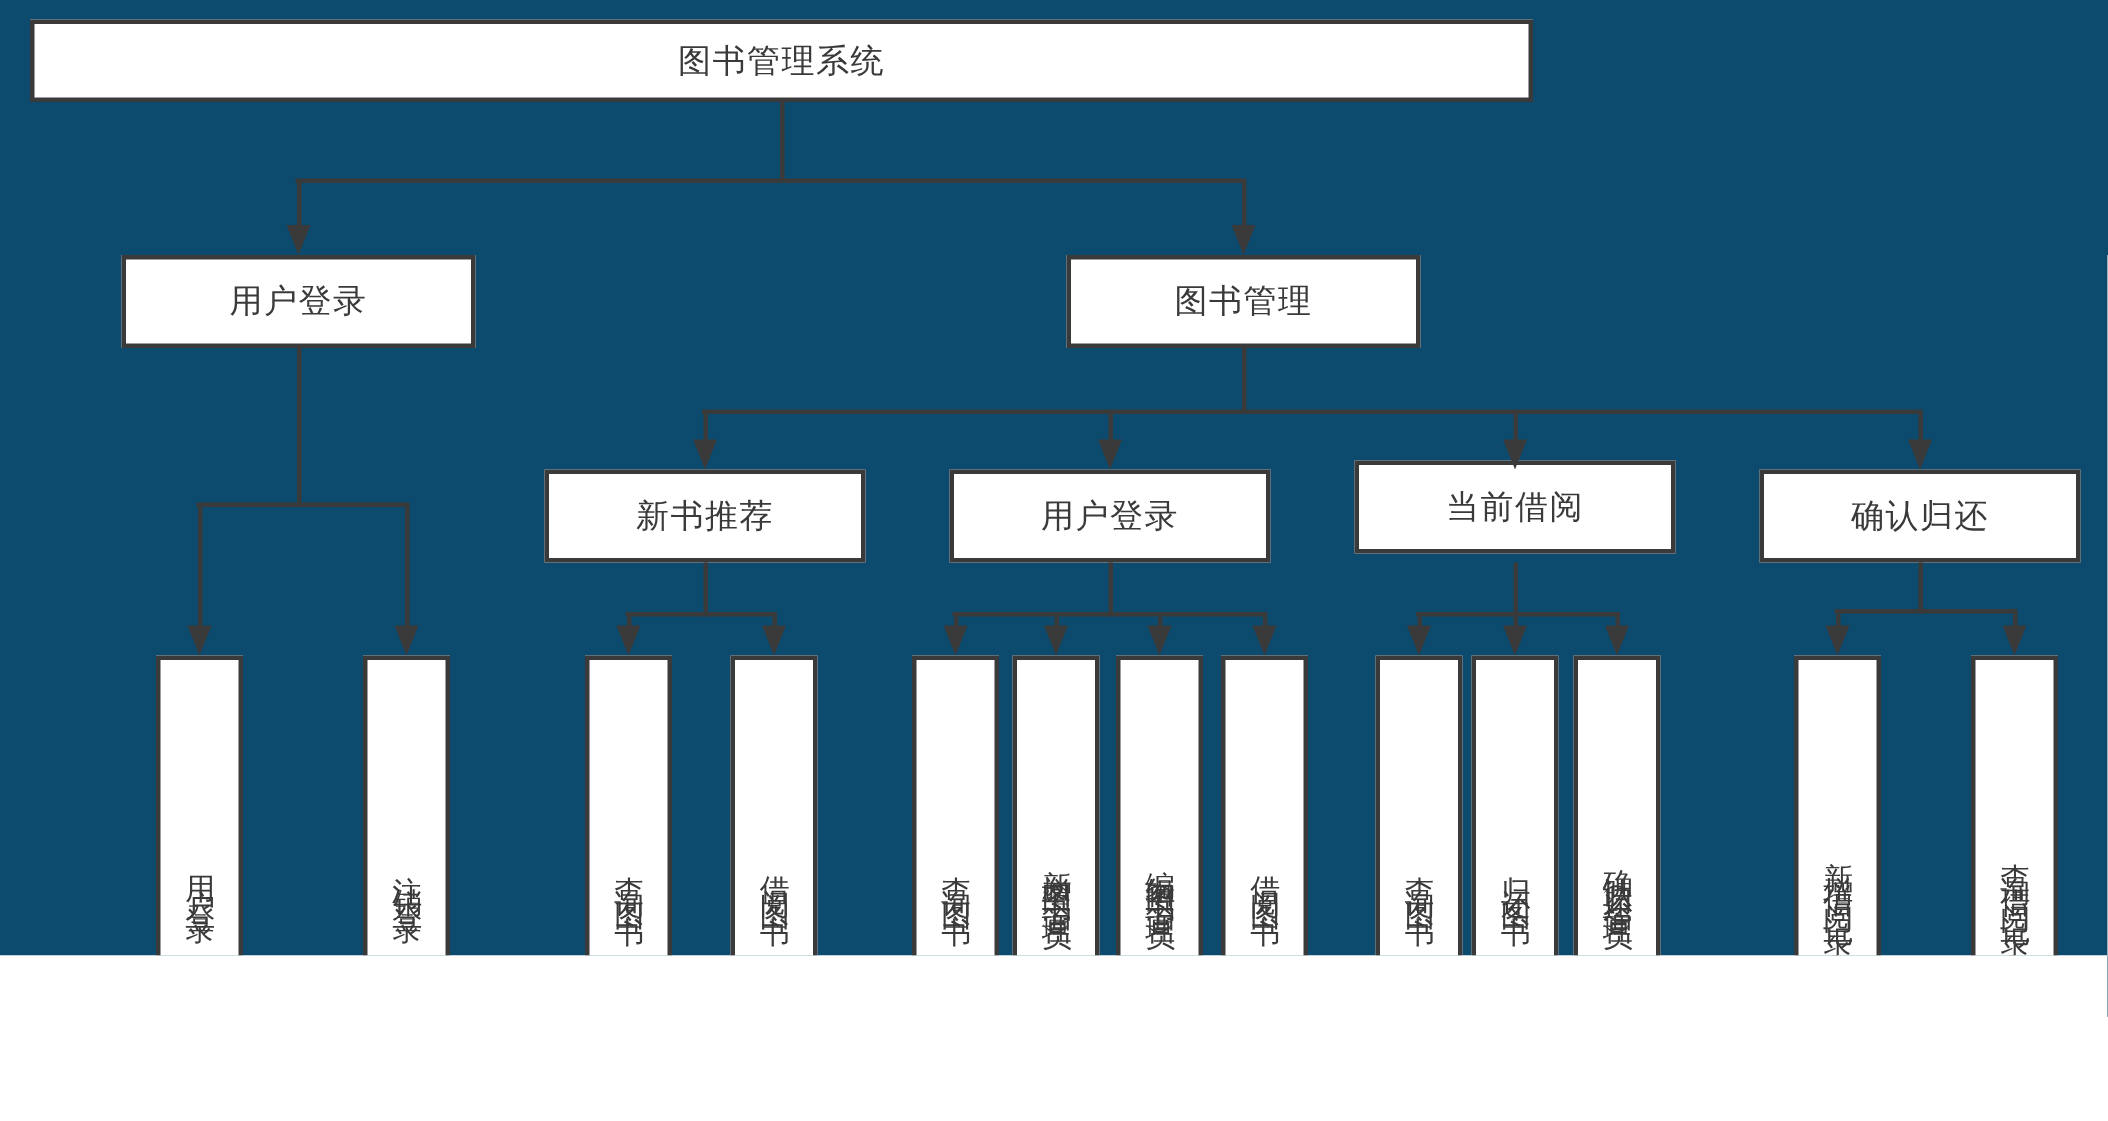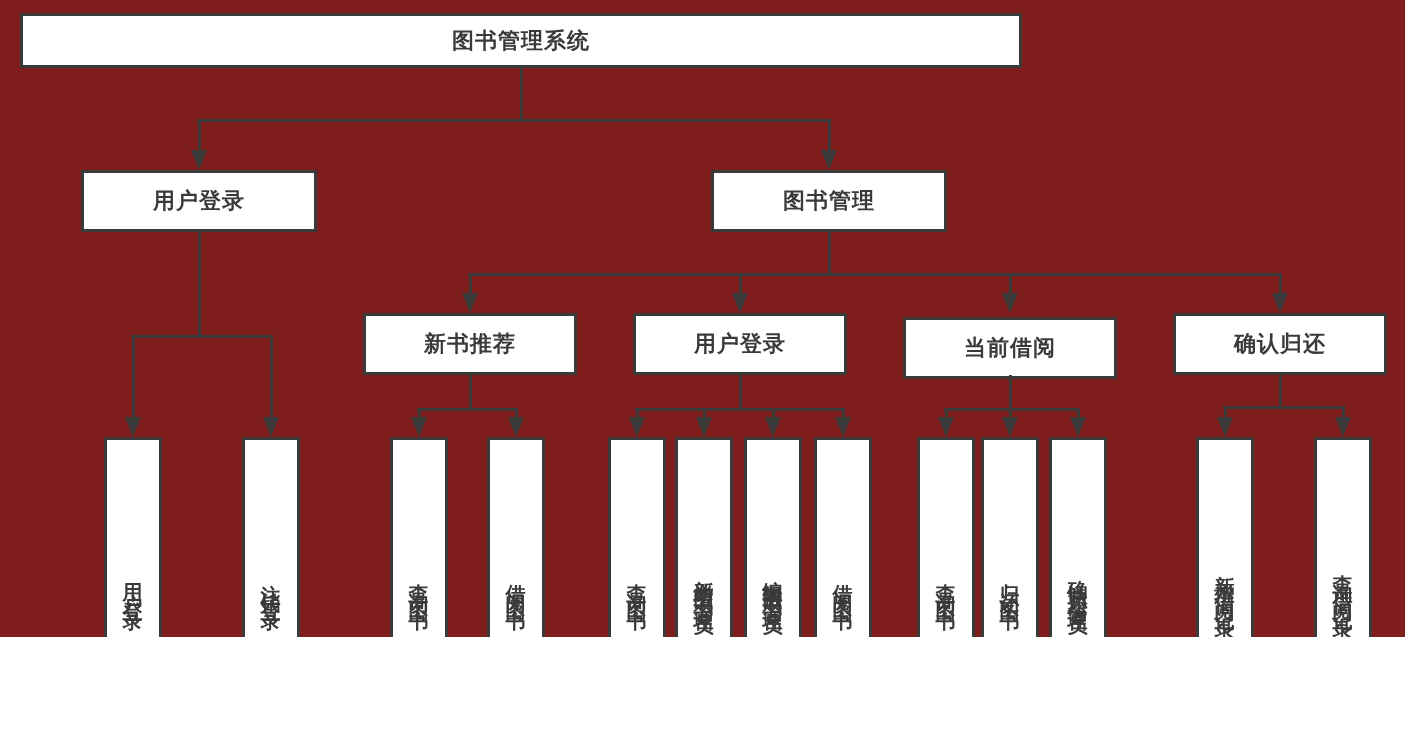--- a/index.html
+++ b/index.html
@@ -1,23 +1,22 @@
 <!DOCTYPE html>
 <html><head>
 <meta charset="utf-8">
 <style>
   html, body { margin: 0; padding: 0; background: #ffffff; }
   .canvas {
     position: relative;
     width: 1405px;
     height: 637px;
-    background: #7f1d1d;
+    background: #0c4a6e;
     overflow: hidden;
     font-family: "Liberation Sans", sans-serif;
-    font-weight: bold;
   }
   .box {
     position: absolute;
     box-sizing: border-box;
     border: 3px solid #3a3a3a;
     background: #ffffff;
     color: #3a3a3a;
     display: flex;
     align-items: center;
     justify-content: center;
@@ -60,21 +59,21 @@
     z-index: 5;
     white-space: nowrap;
   }
 
   
   #n-root            { left: 20px;   top: 13px;  width: 1002px; height: 55px; }
   #n-user-login      { left: 81px;   top: 170px; width: 236px;  height: 62px; }
   #n-book-mgmt       { left: 711px;  top: 170px; width: 236px;  height: 62px; }
   #n-new-books       { left: 363px;  top: 313px; width: 214px;  height: 62px; }
   #n-book-borrow     { left: 633px;  top: 313px; width: 214px;  height: 62px; }
-  #n-current-borrow  { left: 903px;  top: 317px; width: 214px;  height: 62px; justify-content: center; }
+  #n-current-borrow  { left: 903px;  top: 307px; width: 214px;  height: 62px; justify-content: center; }
   #n-borrow-records  { left: 1173px; top: 313px; width: 214px;  height: 62px; }
   .leaf { top: 437px; width: 58px; height: 298px; }
   #l-user-login  { left: 104px; }
   #l-logout      { left: 242px; }
   #l-nb-query    { left: 390px; }
   #l-nb-borrow   { left: 487px; }
   #l-bb-query    { left: 608px; }
   #l-bb-add      { left: 675px; }
   #l-bb-edit     { left: 744px; }
   #l-bb-borrow   { left: 814px; }

